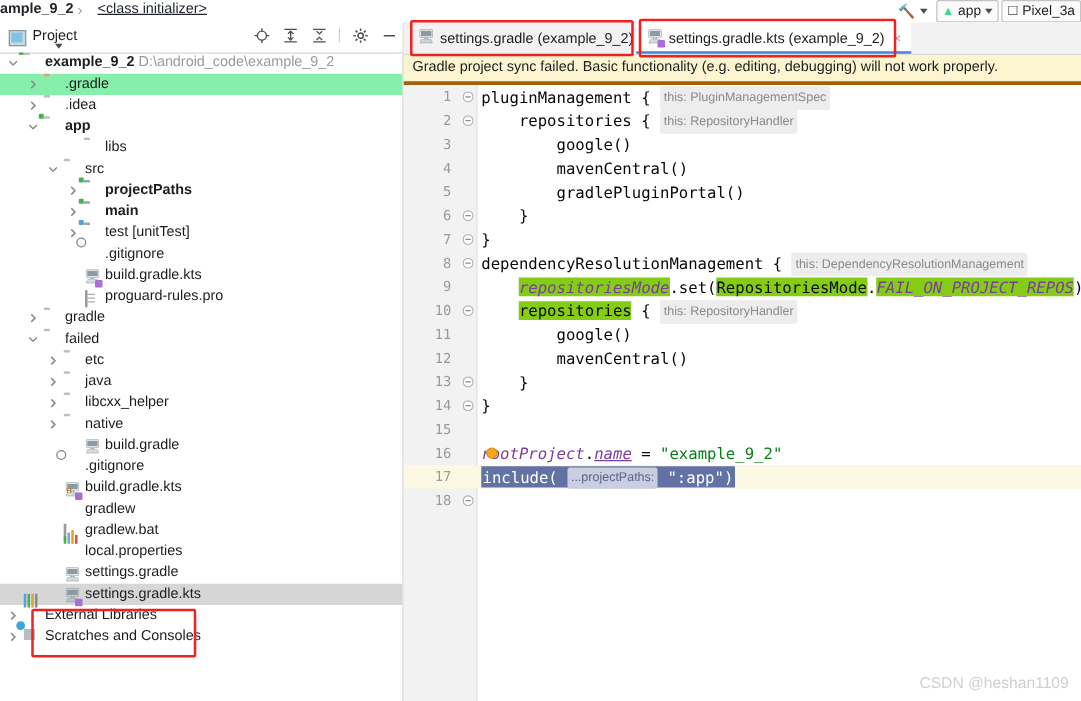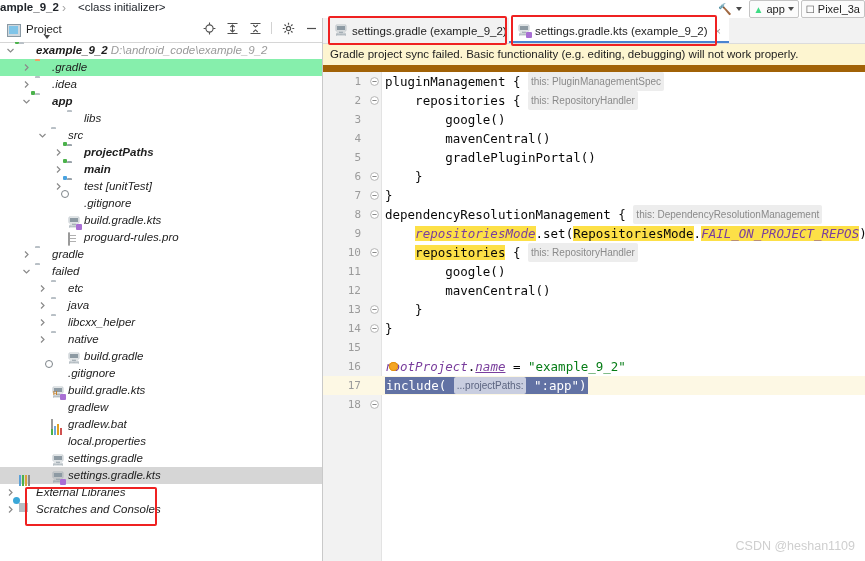--- a/index.html
+++ b/index.html
@@ -10,21 +10,21 @@
     font-size:12px;color:#1d1d1d;
     -webkit-font-smoothing:antialiased;
   }
   .app{position:relative;width:865px;height:561px;}
 
   
   .topbar{position:absolute;left:0;top:0;width:865px;height:18px;background:#ffffff;}
   .crumb{position:absolute;top:1px;font-size:11.5px;}
   .crumb-file{left:0;font-weight:bold;color:#21252b;}
   .crumb-sep{left:62px;color:#a6a6a6;font-size:12px;}
-  .crumb-ci{left:78px;color:#21252b;}
+  .crumb-ci{left:78px;color:#21252b;text-decoration:underline;}
   .toolbar-right{position:absolute;right:0;top:0;height:18px;display:flex;align-items:center;gap:2px;}
   .tb-btn{display:flex;align-items:center;gap:3px;height:16px;padding:0 4px;
           border:1px solid transparent;border-radius:2px;font-size:11px;color:#1d1d1d;}
   .tb-box{border:1px solid #c4c4c4;background:#fbfbfb;border-radius:2px;}
   .caret{width:0;height:0;border-left:3px solid transparent;border-right:3px solid transparent;
          border-top:4px solid #4a4a4a;display:inline-block;}
   .hammer{font-size:11px;color:#4b7fb5;}
   .droid{font-size:10px;color:#3ddc84;}
   .dev{font-size:10px;color:#4a4a4a;}
 
@@ -42,21 +42,21 @@
   .ti svg{display:block;}
   .tsep{width:1px;height:12px;background:#d2d2d2;}
 
   .tree{position:absolute;left:0;top:24px;width:322px;height:519px;overflow:hidden;}
   .row{position:relative;height:17px;line-height:17px;white-space:nowrap;font-size:11.5px;}
   .row.sel-root{background:#86efac;}
   .row.sel-grey{background:#d6d6d6;}
   .arrow{position:absolute;top:4px;width:9px;height:9px;color:#7a7a7a;font-size:9px;line-height:9px;}
   .arrow svg{display:block;}
   .ico{position:absolute;top:2px;width:13px;height:13px;}
-  .lbl{position:absolute;top:0;font-style:italic;}
+  .lbl{position:absolute;top:0;}
   .bold{font-weight:bold;}
   .path{color:#9a9a9a;font-weight:normal;}
 
   
   .fld{width:13px;height:11px;margin-top:1px;background:#b9c0c6;border-radius:1px;position:relative;}
   .fld:before{content:"";position:absolute;left:0;top:-2px;width:5px;height:2px;background:#b9c0c6;border-radius:1px 1px 0 0;}
   .fld.orange{background:#f0a068;}
   .fld.orange:before{background:#f0a068;}
   .fld.mod:after{content:"";position:absolute;right:0;bottom:0;width:4px;height:4px;background:#4bb24b;border-radius:1px;}
   .fld.test:after{content:"";position:absolute;right:0;bottom:0;width:4px;height:4px;background:#4aa3e0;border-radius:1px;}
@@ -87,40 +87,40 @@
 
   
   .editor{position:absolute;left:323px;top:18px;width:542px;height:543px;background:#ffffff;}
   .tabbar{position:relative;height:25px;background:#f2f2f2;border-bottom:1px solid #dcdcdc;}
   .tab{position:absolute;top:0;height:25px;display:flex;align-items:center;gap:5px;
        padding:0 8px;font-size:11.5px;color:#1d1d1d;background:#f2f2f2;white-space:nowrap;}
   .tab.active{background:#ffffff;}
   .tab.active:after{content:"";position:absolute;left:0;right:0;bottom:0;height:2px;background:#4a84d0;}
   .tab .x{color:#9a9a9a;font-size:11px;margin-left:2px;}
 
-  .banner{position:relative;height:21px;background:#fdf5d0;border-bottom:7px solid #a16207;}
+  .banner{position:relative;height:21px;background:#fdf5d0;border-bottom:3px solid #a16207;}
   .banner span{position:absolute;left:7px;top:4px;font-size:11.5px;color:#1d1d1d;}
 
   .code{position:relative;height:497px;background:#ffffff;overflow:hidden;}
   .gutter{position:absolute;left:0;top:0;width:46px;height:497px;background:#f2f2f2;}
   .foldcol{position:absolute;left:46px;top:0;width:12px;height:497px;background:#f2f2f2;
            border-right:1px solid #e3e3e3;}
   .lines{position:absolute;left:0;top:0;right:0;height:497px;}
   .ln{position:relative;height:19px;line-height:19px;}
   .ln.hl{background:#fdf8e4;}
   .num{position:absolute;left:0;width:38px;text-align:right;color:#9b9b9b;
        font-family:"DejaVu Sans Mono", monospace;font-size:11px;}
   .fold{position:absolute;left:47px;top:5px;width:9px;height:9px;}
   .fold svg{display:block;}
   .src{position:absolute;left:62px;top:0;white-space:pre;
        font-family:"DejaVu Sans Mono", monospace;font-size:12.5px;color:#080808;}
   .purple{color:#7a3e9d;font-style:italic;}
   .purple-u{color:#7a3e9d;font-style:italic;text-decoration:underline;}
   .str{color:#077d17;}
-  .hly{background:#fde047;}
+  .hly{background:#84cc16;}
   .hint{display:inline-block;background:#ededed;color:#8a8a8a;border-radius:2px;
         padding:0 3px;font-family:"Liberation Sans", sans-serif;font-size:10px;
         font-style:normal;vertical-align:1px;}
   .selln{position:absolute;left:62px;top:1px;height:17px;background:#6272a4;color:#ffffff;
          font-family:"DejaVu Sans Mono", monospace;font-size:12.5px;white-space:pre;line-height:17px;padding:0 1px;}
   .selln .hint{background:#c9cee0;color:#5b6480;}
   .bulb{position:absolute;width:9px;height:9px;border-radius:50%;background:#f5a623;
         box-shadow:0 0 0 1px #e09010 inset;}
 
   .watermark{position:absolute;right:10px;bottom:8px;color:#cfcfcf;font-size:12.5px;

